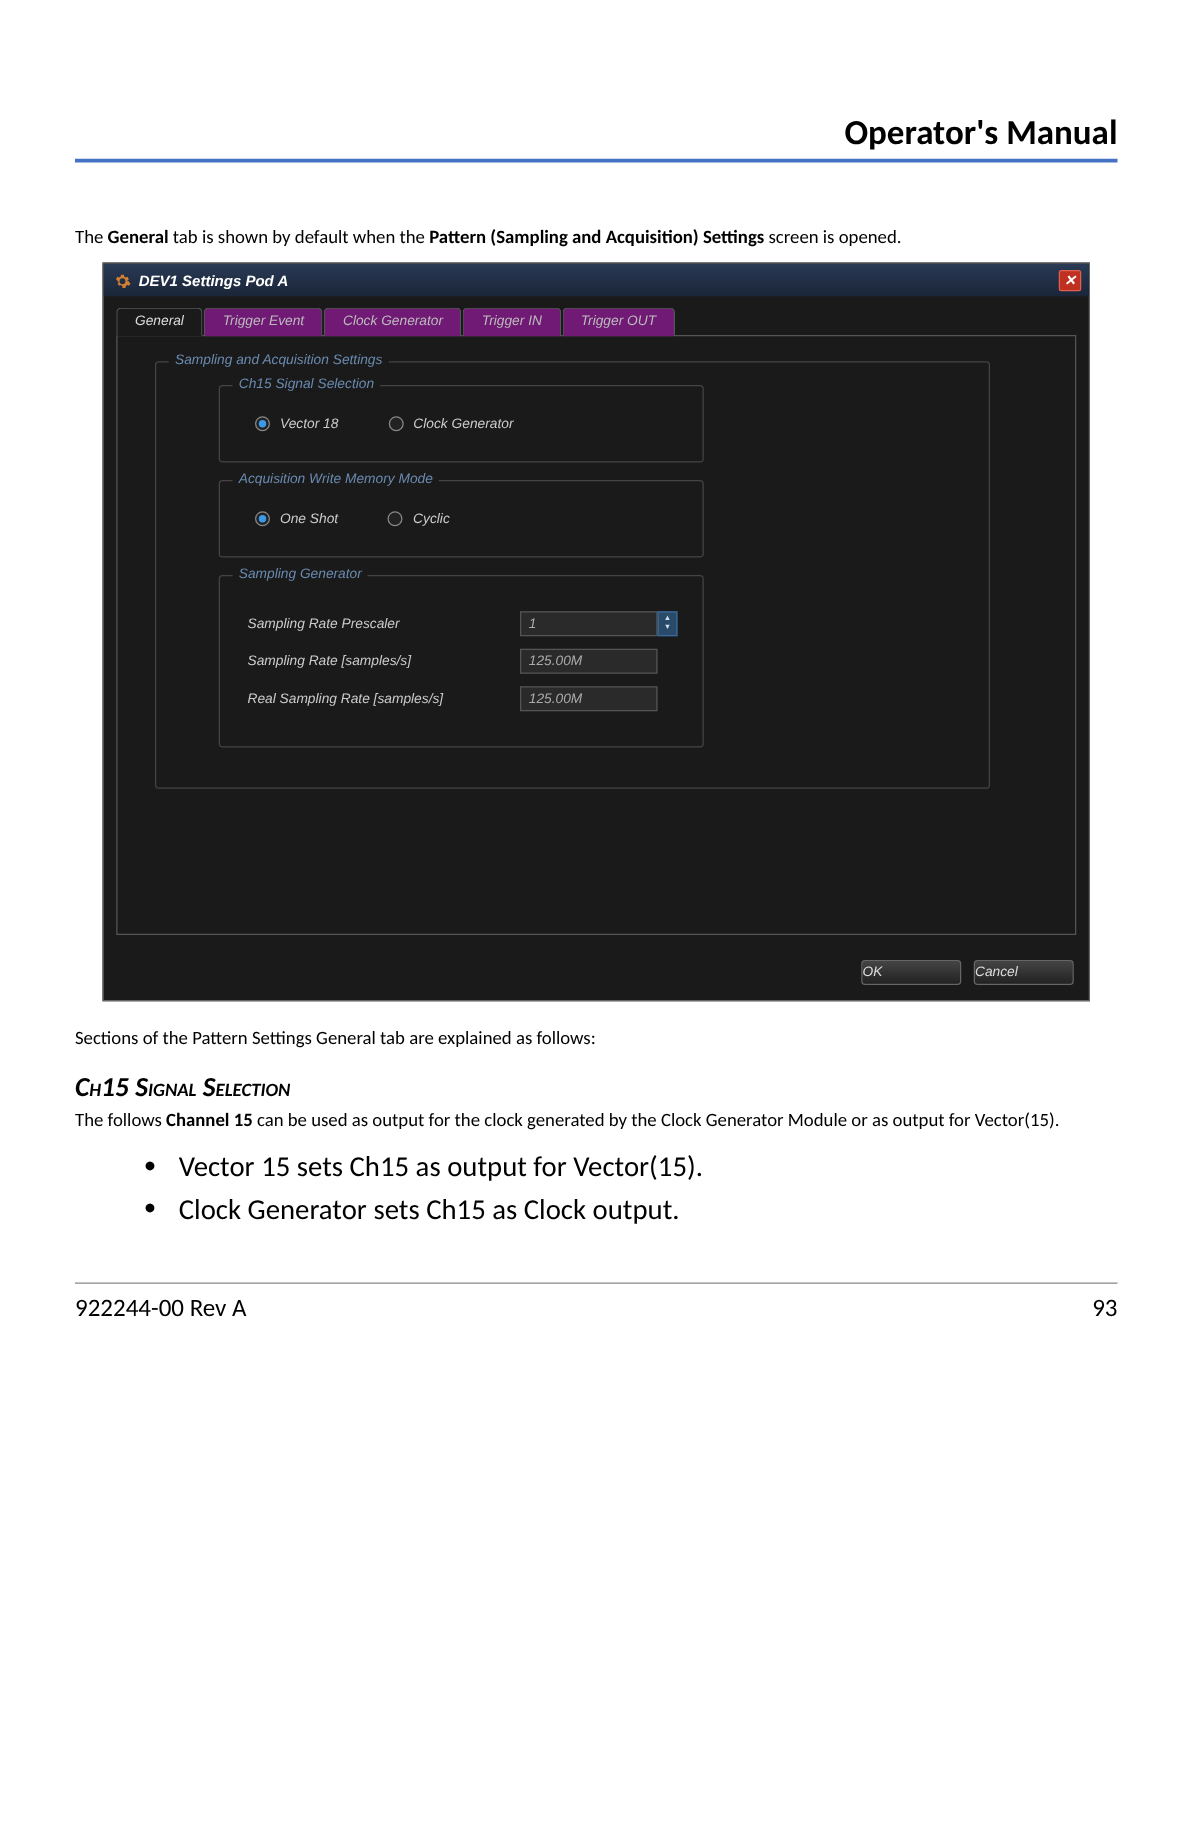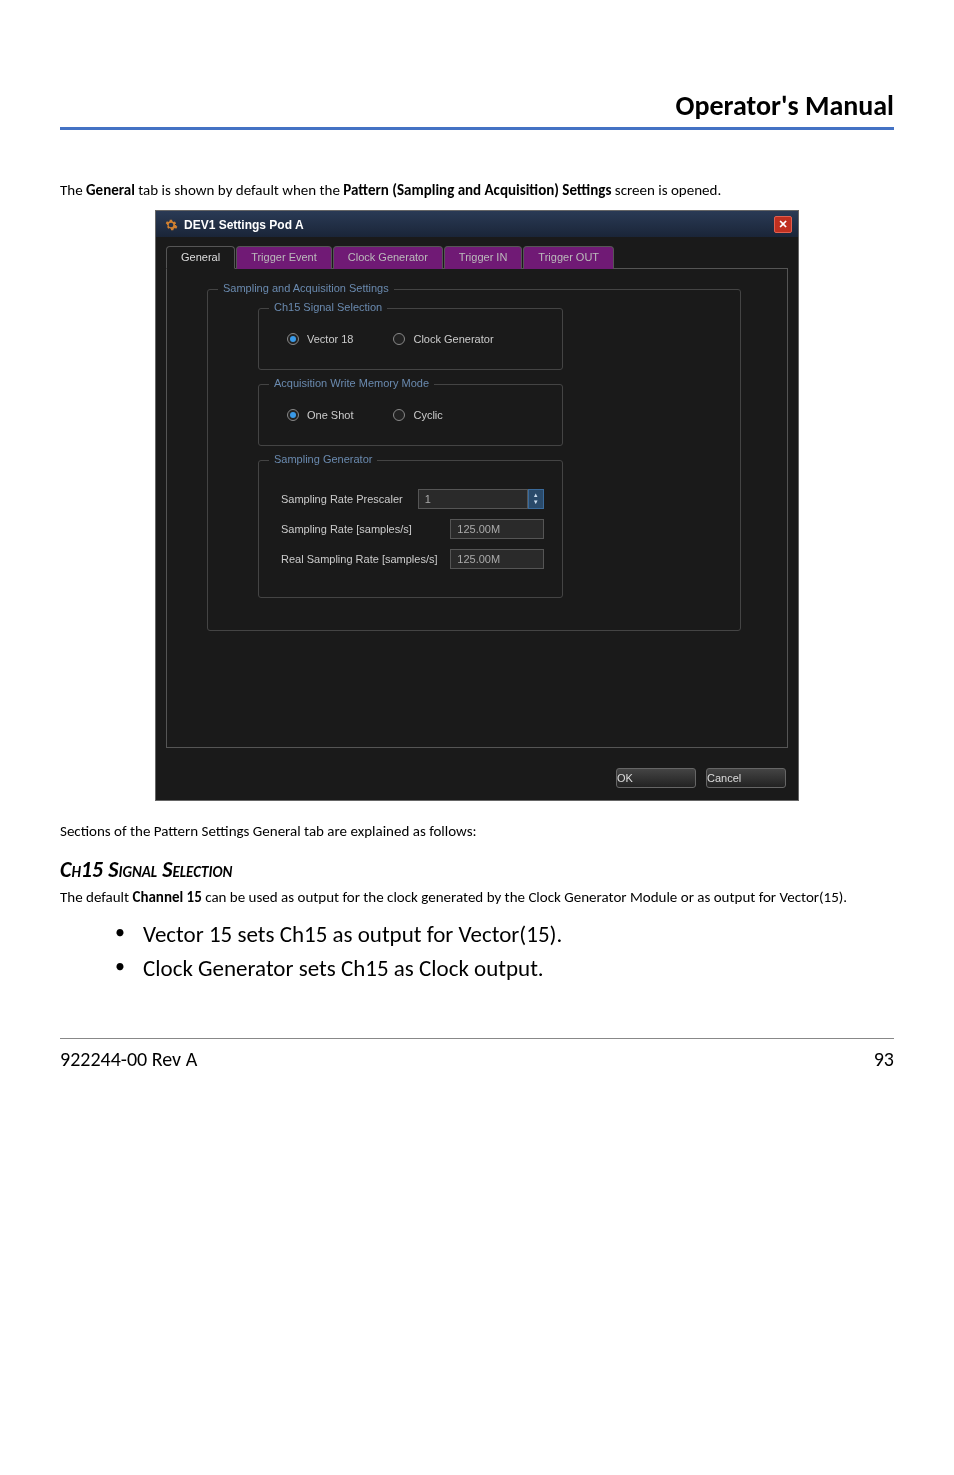--- a/index.html
+++ b/index.html
@@ -48,21 +48,22 @@
       padding-left: 28px;
     }
     ul.bullets li::before {
       content: "•";
       position: absolute;
       left: 0;
       font-size: 20px;
     }
     .dialog-wrap {
       margin: 8px auto 20px auto;
-      width: 644px;
+      width: 790px;
+      font-style: italic;
     }
     .dialog {
       background: #1a1a1a;
       border: 1px solid #666;
       font-family: Tahoma, Arial, sans-serif;
       font-size: 11px;
       color: #ccc;
     }
     .titlebar {
       background: linear-gradient(#2a3a55, #1a2538);
@@ -132,21 +133,21 @@
     .groupbox > .legend {
       position: absolute;
       top: -8px;
       left: 10px;
       background: #1a1a1a;
       padding: 0 5px;
       color: #6a8aaf;
       font-size: 11px;
     }
     .outer-group {
-      margin-left: 20px;
+      margin-left: 10px;
       width: 92%;
     }
     .inner-group {
       width: 62%;
       margin-left: 28px;
     }
     .radiorow {
       display: flex;
       gap: 40px;
       padding: 6px 6px;
@@ -166,21 +167,21 @@
     }
     .radio .dot.sel::after {
       content: "";
       width: 6px; height: 6px;
       border-radius: 50%;
       background: #3a9ae8;
     }
     .field-row {
       display: flex;
       align-items: center;
-      gap: 12px;
+      gap: 28px;
       margin: 10px 0;
     }
     .field-row .label {
       width: 190px;
       color: #ccc;
     }
     .field {
       background: #2a2a2a;
       border: 1px solid #555;
       color: #aaa;
@@ -214,21 +215,21 @@
       border: 1px solid #666;
       border-radius: 3px;
       color: #ddd;
       padding: 3px 0;
       width: 80px;
       text-align: left;
       font-size: 11px;
     }
     .footer {
       border-top: 1px solid #888;
-      margin-top: 52px;
+      margin-top: 40px;
       padding-top: 8px;
       display: flex;
       justify-content: space-between;
       font-size: 20px;
     }
   </style>
 </head>
 <body>
 
 <div class="header-bar">
@@ -326,21 +327,21 @@
       <div class="btn">Cancel</div>
     </div>
   </div>
 </div>
 
 <p class="body-text">Sections of the Pattern Settings General tab are explained as follows:</p>
 
 <p class="section-heading">Ch15 Signal Selection</p>
 
 <p class="body-text">
-  <span>The default </span><strong>Channel 15</strong><span> can be used as output for the clock generated by the Clock Generator Module or as output for Vector(15).</span>
+  <span>The follows </span><strong>Channel 15</strong><span> can be used as output for the clock generated by the Clock Generator Module or as output for Vector(15).</span>
 </p>
 
 <ul class="bullets">
   <li>Vector 15 sets Ch15 as output for Vector(15).</li>
   <li>Clock Generator sets Ch15 as Clock output.</li>
 </ul>
 
 <div class="footer">
   <span>922244-00 Rev A</span>
   <span>93</span>

